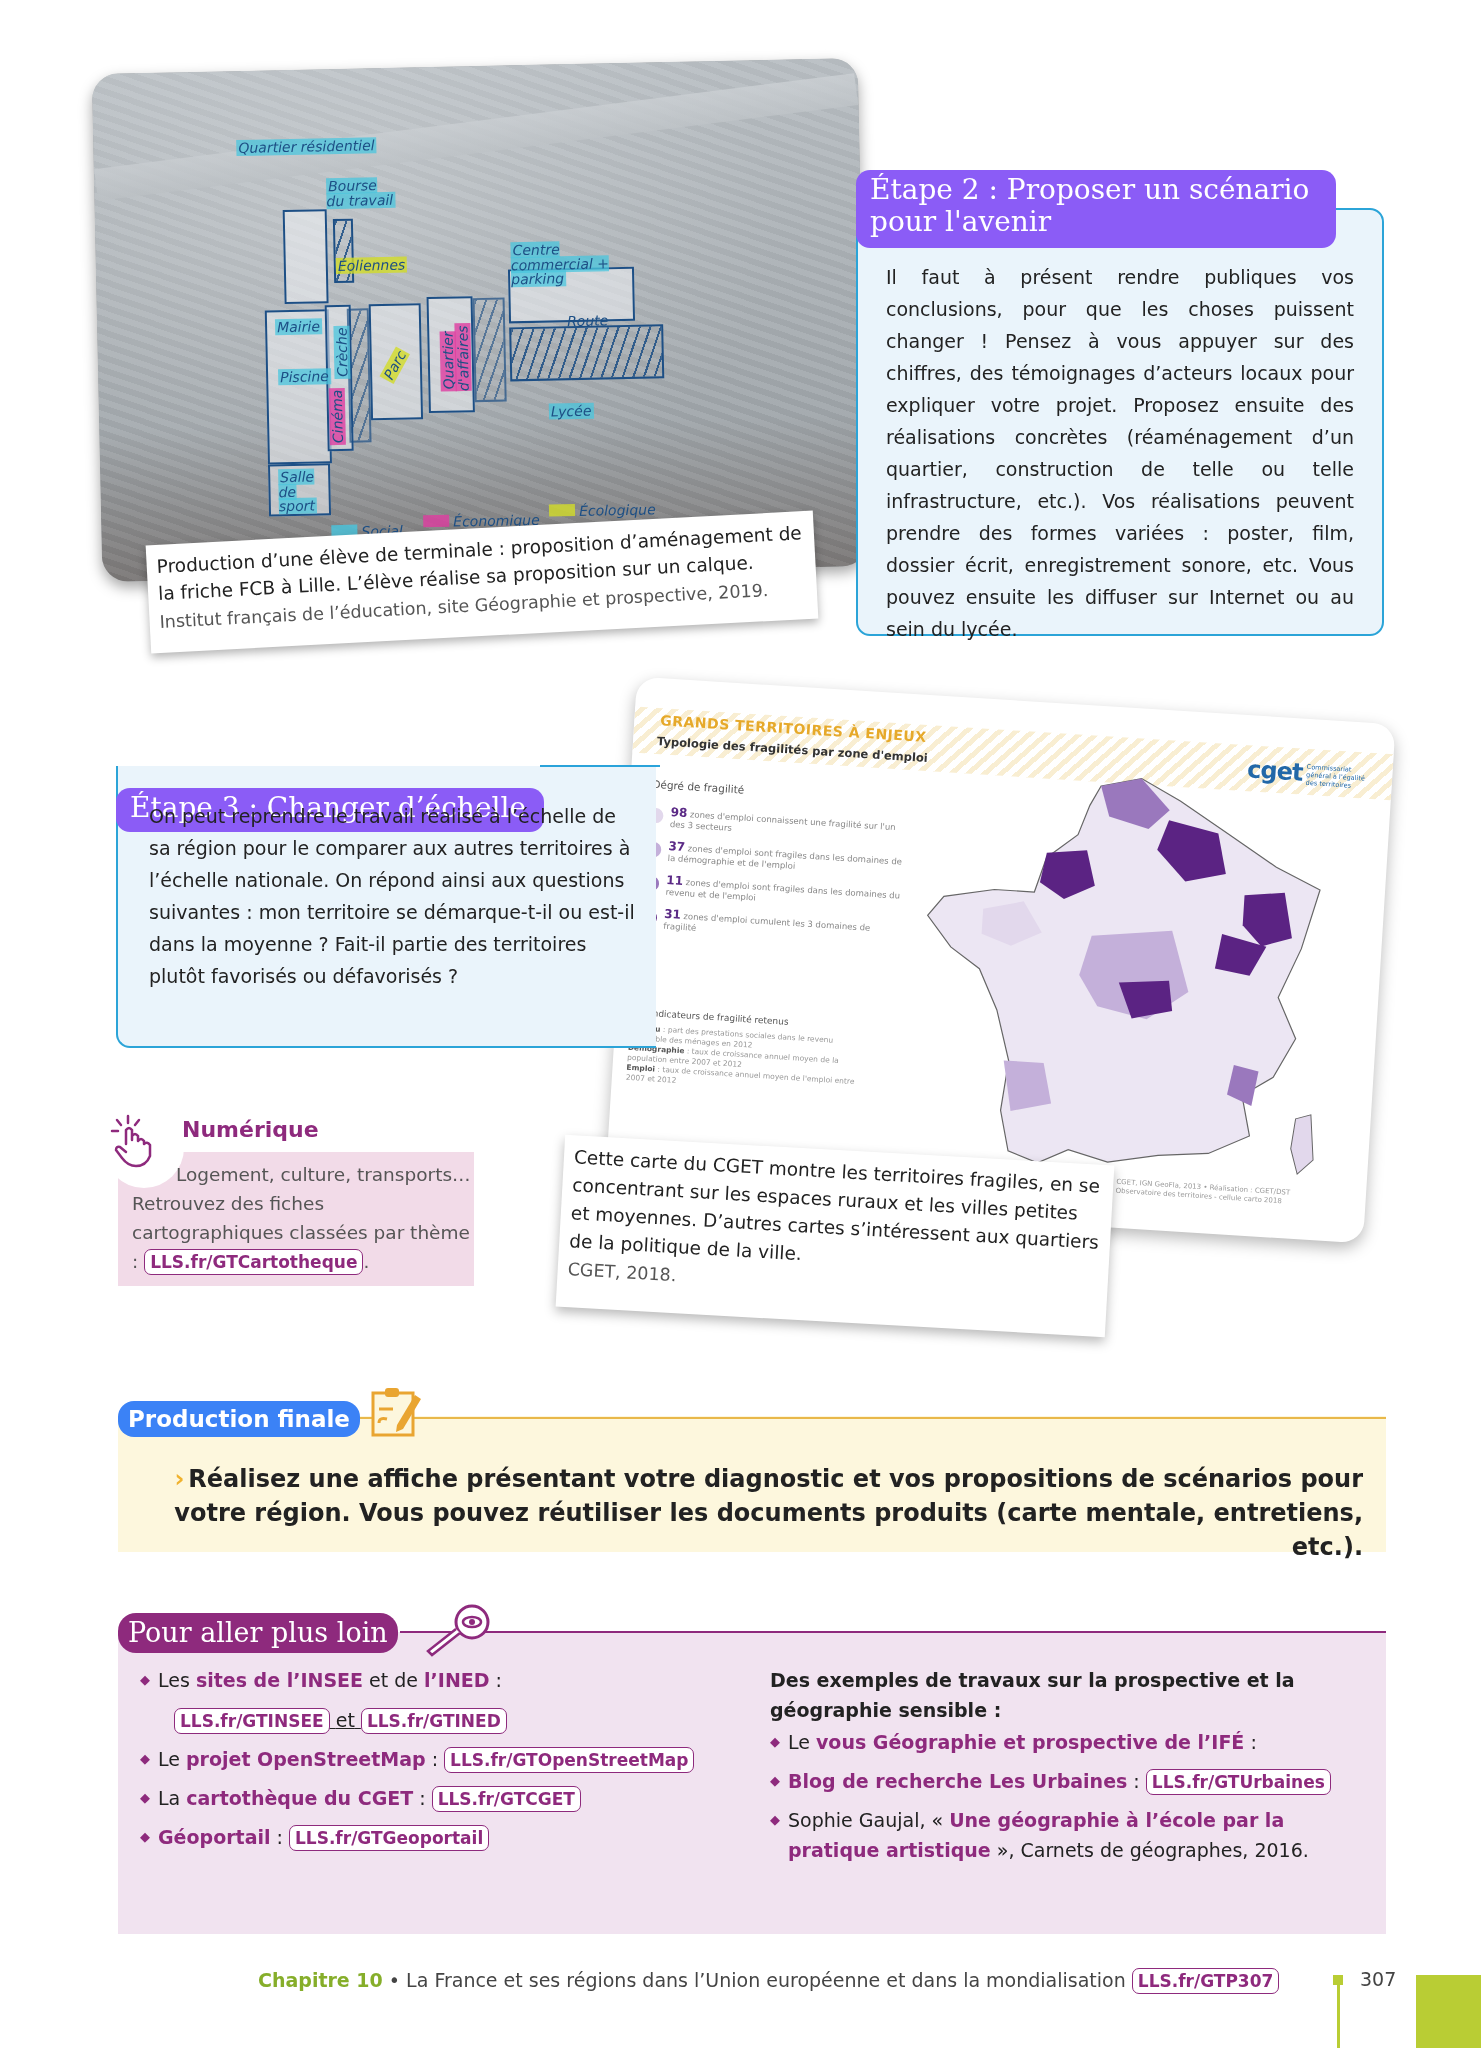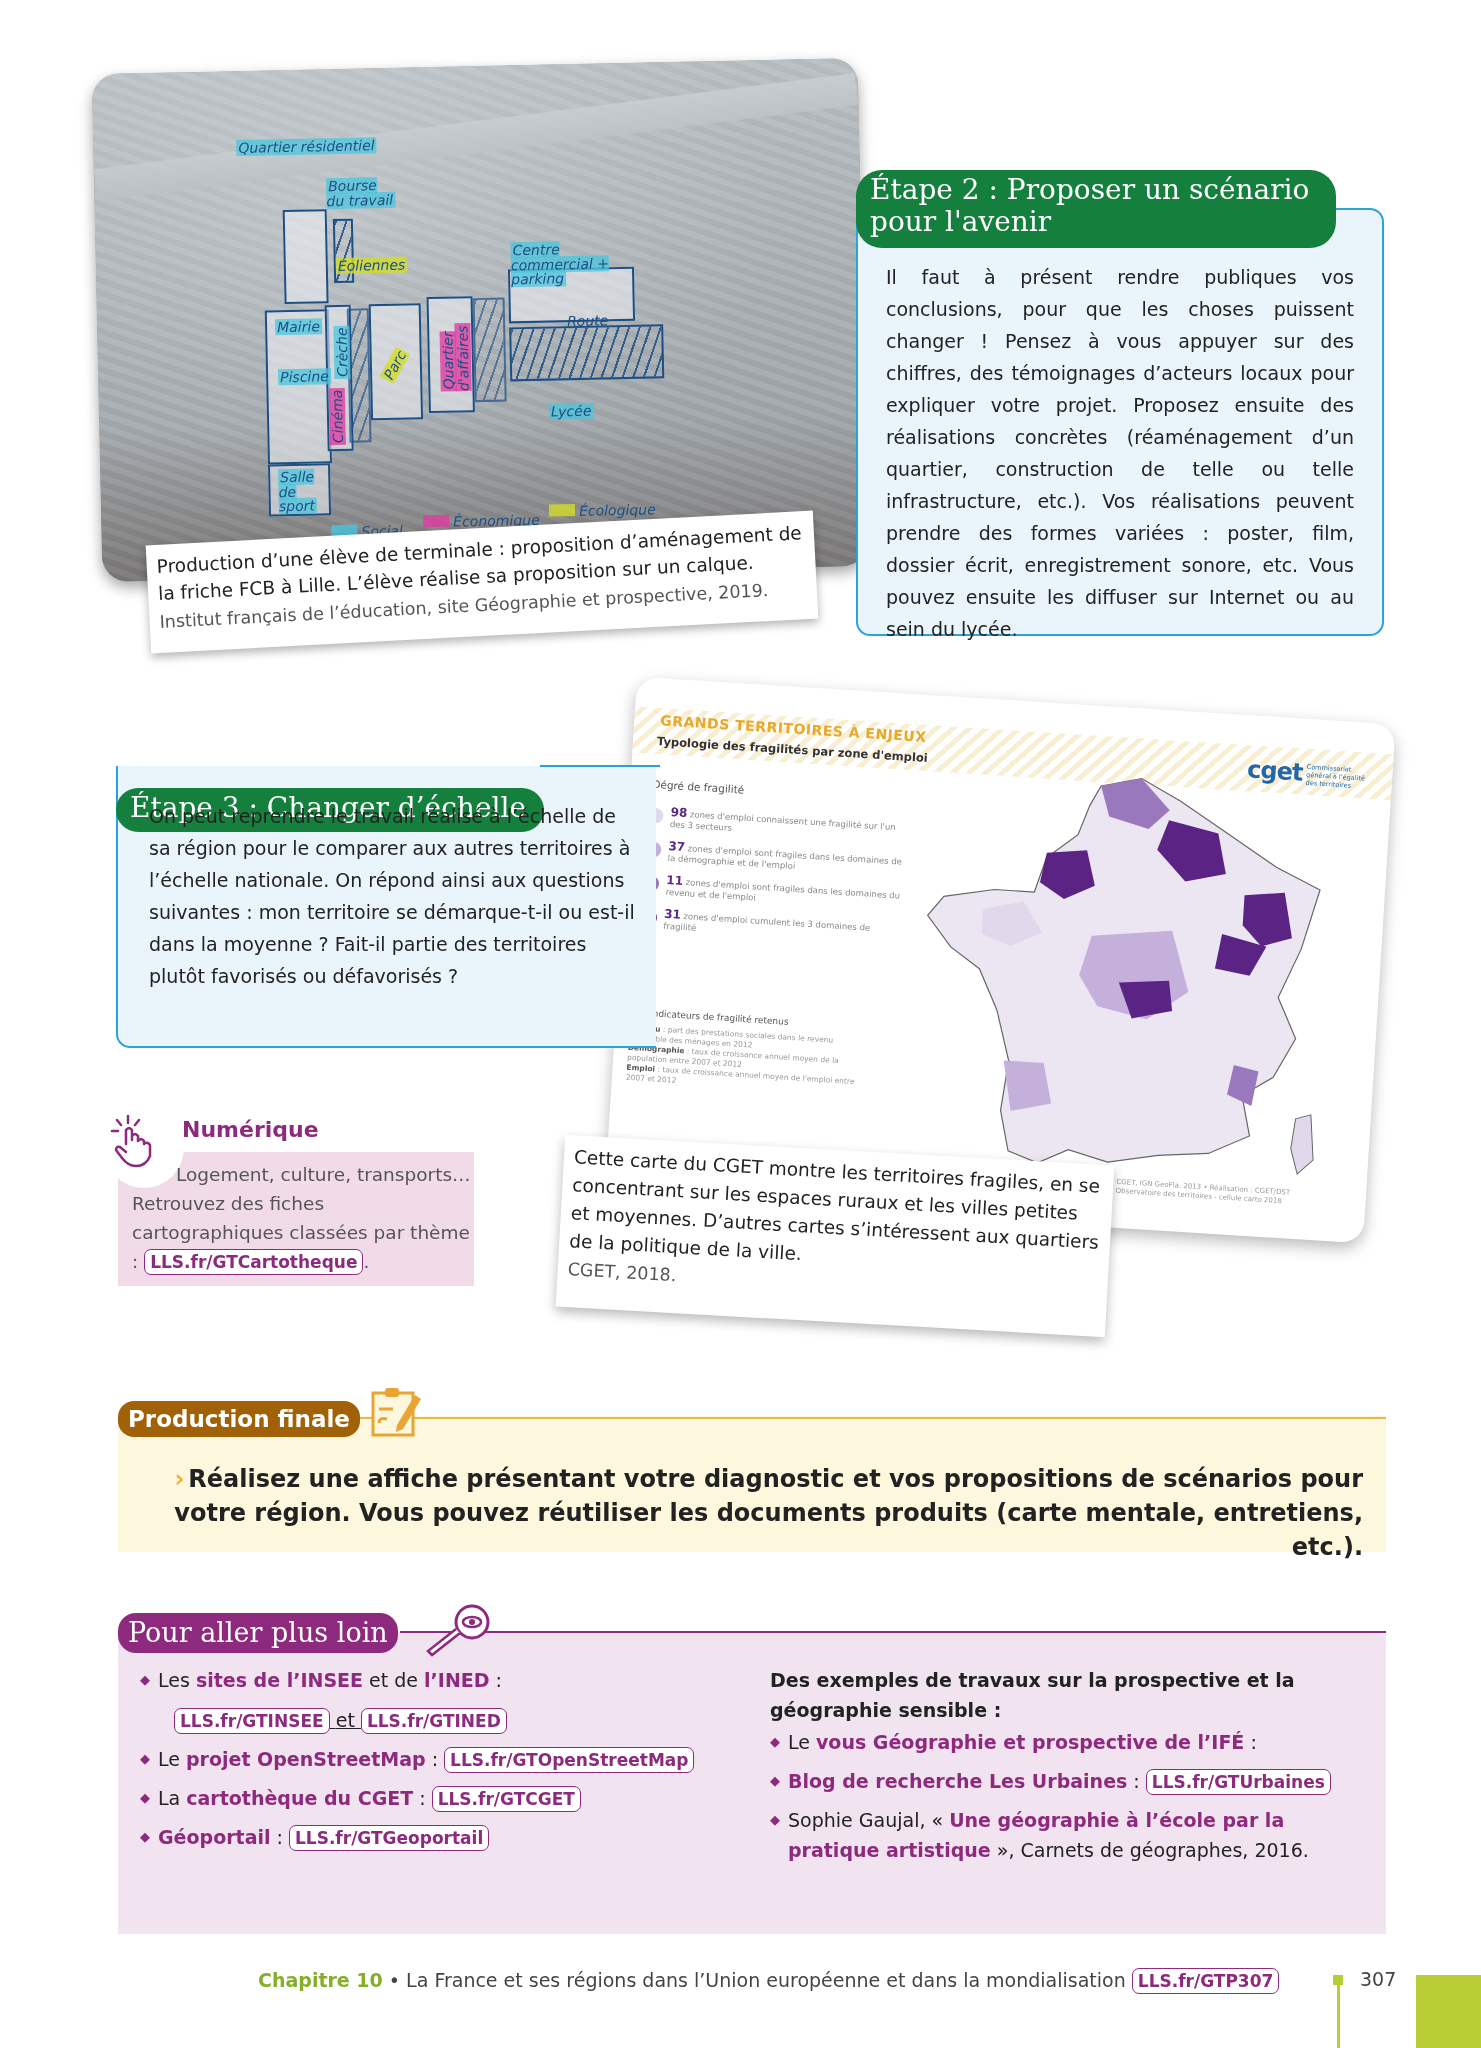--- a/index.html
+++ b/index.html
@@ -39,21 +39,21 @@
     font-family:"DejaVu Sans", sans-serif; font-size:18.5px; line-height:27px; color:#222;
   }
   .photo-caption .src { color:#555; font-size:17.5px; margin-top:2px; }
 
   
   .etape2-box {
     left:856px; top:208px; width:528px; height:428px;
     border:2px solid #2ba4d8; border-radius:14px; background:#eaf4fb; box-sizing:border-box;
   }
   .etape-title {
-    position:absolute; background:#15803d; color:#fff; border-radius:26px;
+    position:absolute; background:#8b5cf6; color:#fff; border-radius:14px;
     font-family:"DejaVu Serif", serif; font-size:28px; line-height:32px; padding:4px 14px 6px 14px;
     box-sizing:border-box;
   }
   .etape2-title { left:856px; top:170px; width:480px; height:78px; }
   .etape-body {
     position:absolute; font-family:"DejaVu Sans", sans-serif; font-size:19px; line-height:32px; color:#222;
     text-align:justify;
   }
   .etape2-body { left:886px; top:261px; width:468px; }
 
@@ -110,21 +110,21 @@
   .lls-link {
     display:inline-block; border:1.5px solid #8e2a7d; border-radius:7px; color:#8e2a7d;
     font-weight:bold; padding:0 5px; line-height:24px; font-size:17px; background:#fff;
   }
 
   
   .pf-box { left:118px; top:1416px; width:1268px; height:136px; background:#fdf7dd; }
   .pf-line { left:350px; top:1417px; width:1036px; height:2px; background:#e9b84a; }
   .pf-title {
     left:118px; top:1401px; height:36px; padding:0 10px; border-radius:16px;
-    background:#a16207; color:#fff; font-weight:bold; font-size:23px; line-height:36px;
+    background:#3b82f6; color:#fff; font-weight:bold; font-size:23px; line-height:36px;
     font-family:"DejaVu Sans", sans-serif;
   }
   .pf-icon { left:367px; top:1385px; width:56px; height:52px; }
   .pf-text { left:133px; top:1462px; width:1230px; font-weight:bold; font-size:24px; line-height:34px; color:#222;text-align:right; }
   .pf-chevron { color:#f0b22e; font-weight:bold; margin-right:4px; }
 
   
   .pap-box { left:118px; top:1632px; width:1268px; height:302px; background:#f1e3f0; }
   .pap-line { left:400px; top:1631px; width:986px; height:2px; background:#8e2a7d; }
   .pap-title {

